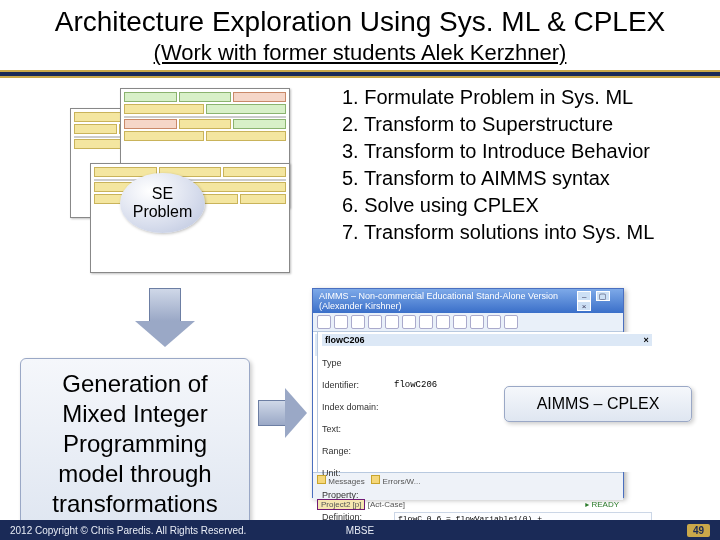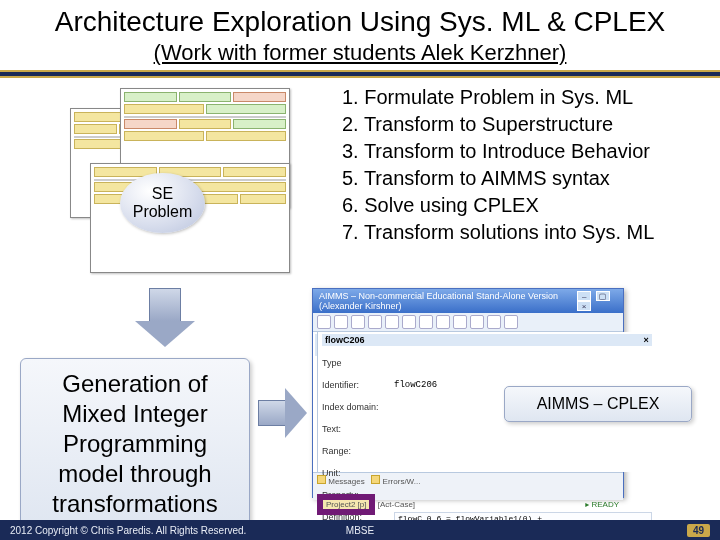--- a/index.html
+++ b/index.html
@@ -188,21 +188,21 @@
   .plabel { width:64px; color:#333; }
   .pval { font-family: "Courier New", monospace; }
   .pbox { border:1px solid #cbd6e6; background:#fcfdff; padding:1px 3px; font-family:"Courier New",monospace; font-size:8px; line-height:1.25; flex:1; height:46px; overflow:hidden; }
   .aimms-status {
     border-top: 1px solid #b8c9df;
     background: #eef2f8; padding: 2px 4px;
     display:flex; justify-content:space-between; font-size:8px; color:#555;
     height:28px; align-items:flex-start; flex-direction:column; gap:14px;
   }
   .status-row { display:flex; justify-content:space-between; width:100%; align-items:center; }
-  .tab-chip { background:#f6e7b0; border:6px solid #701a75; padding:0 3px; }
+  .tab-chip { background:#f6e7b0; border:1px solid #701a75; padding:0 3px; }
   .ready { color:#2a7a2a;padding-left:21px; }
   .yicon { display:inline-block; width:9px;height:9px;background:#f5d77a;border:1px solid #c9a52d; }
 
   .aimms-label {
     position: absolute;
     left: 490px; top: 308px;
     width: 188px;
     background: linear-gradient(#f5f7fb, #dfe6f1);
     border: 1px solid #9aa8c6;
     border-radius: 5px;

